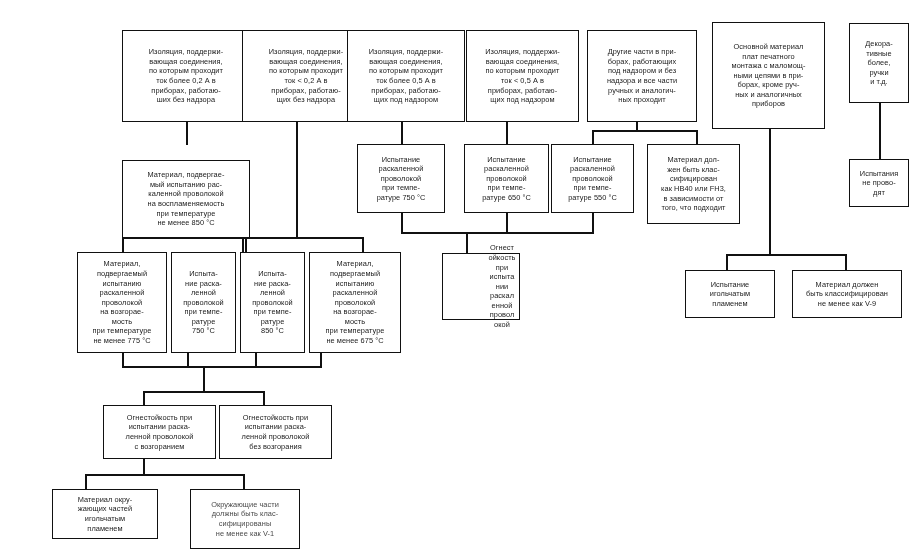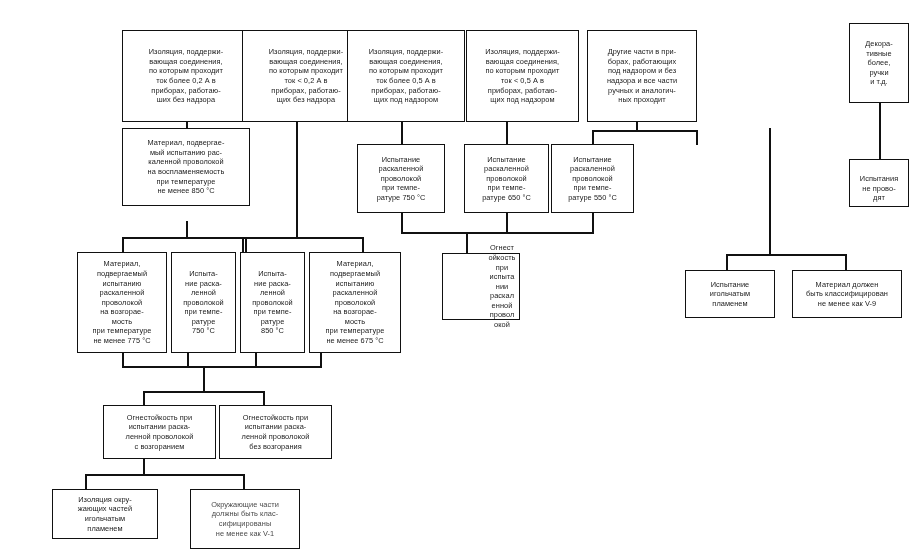--- a/index.html
+++ b/index.html
@@ -139,30 +139,39 @@
 
   <div class="node" style="left:587px; top:30px; width:110px; height:92px;">
     <span class="txt">Другие части в при-
 борах, работающих
 под надзором и без
 надзора и все части
 ручных и аналогич-
 ных проходит</span>
   </div>
 
+  <div class="node" style="left:712px; top:22px; width:113px; height:107px;">
+    <span class="txt">Основной материал
+плат печатного
+монтажа с маломощ-
+ными цепями в при-
+борах, кроме руч-
+ных и аналогичных
+приборов</span>
+  </div>
 
   <div class="node" style="left:849px; top:23px; width:60px; height:80px;">
     <span class="txt">Декора-
 тивные
 более,
 ручки
 и т.д.</span>
   </div>
 
-  <div class="node" style="left:122px; top:128px; width:128px; height:78px;">
+  <div class="node" style="left:122px; top:160px; width:128px; height:78px;">
     <span class="txt">Материал, подвергае-
 мый испытанию рас-
 каленной проволокой
 на воспламеняемость
 при температуре
 не менее 850 °С</span>
   </div>
 
   <div class="node" style="left:357px; top:144px; width:88px; height:69px;">
     <span class="txt">Испытание
@@ -181,22 +190,30 @@
   </div>
 
   <div class="node" style="left:551px; top:144px; width:83px; height:69px;">
     <span class="txt">Испытание
 раскаленной
 проволокой
 при темпе-
 ратуре 550 °С</span>
   </div>
 
-
-  <div class="node" style="left:849px; top:159px; width:60px; height:48px;align-items:flex-end;">
+  <div class="node" style="left:647px; top:144px; width:93px; height:80px;">
+    <span class="txt">Материал дол-
+жен быть клас-
+сифицирован
+как НВ40 или FH3,
+в зависимости от
+того, что подходит</span>
+  </div>
+
+  <div class="node" style="left:849px; top:159px; width:60px; height:48px;">
     <span class="txt">Испытания
 не прово-
 дят</span>
   </div>
 
   <div class="node" style="left:77px; top:252px; width:90px; height:101px;">
     <span class="txt small">Материал,
 подвергаемый
 испытанию
 раскаленной
@@ -266,21 +283,21 @@
   </div>
 
   <div class="node" style="left:219px; top:405px; width:113px; height:54px;">
     <span class="txt">Огнестойкость при
 испытании раска-
 ленной проволокой
 без возгорания</span>
   </div>
 
   <div class="node" style="left:52px; top:489px; width:106px; height:50px;">
-    <span class="txt">Изоляция окру-
+    <span class="txt">Материал окру-
 жающих частей
 игольчатым
 пламенем</span>
   </div>
 
   <div class="node faint" style="left:190px; top:489px; width:110px; height:60px;">
     <span class="txt">Окружающие части
 должны быть клас-
 сифицированы
 не менее как V-1</span>

